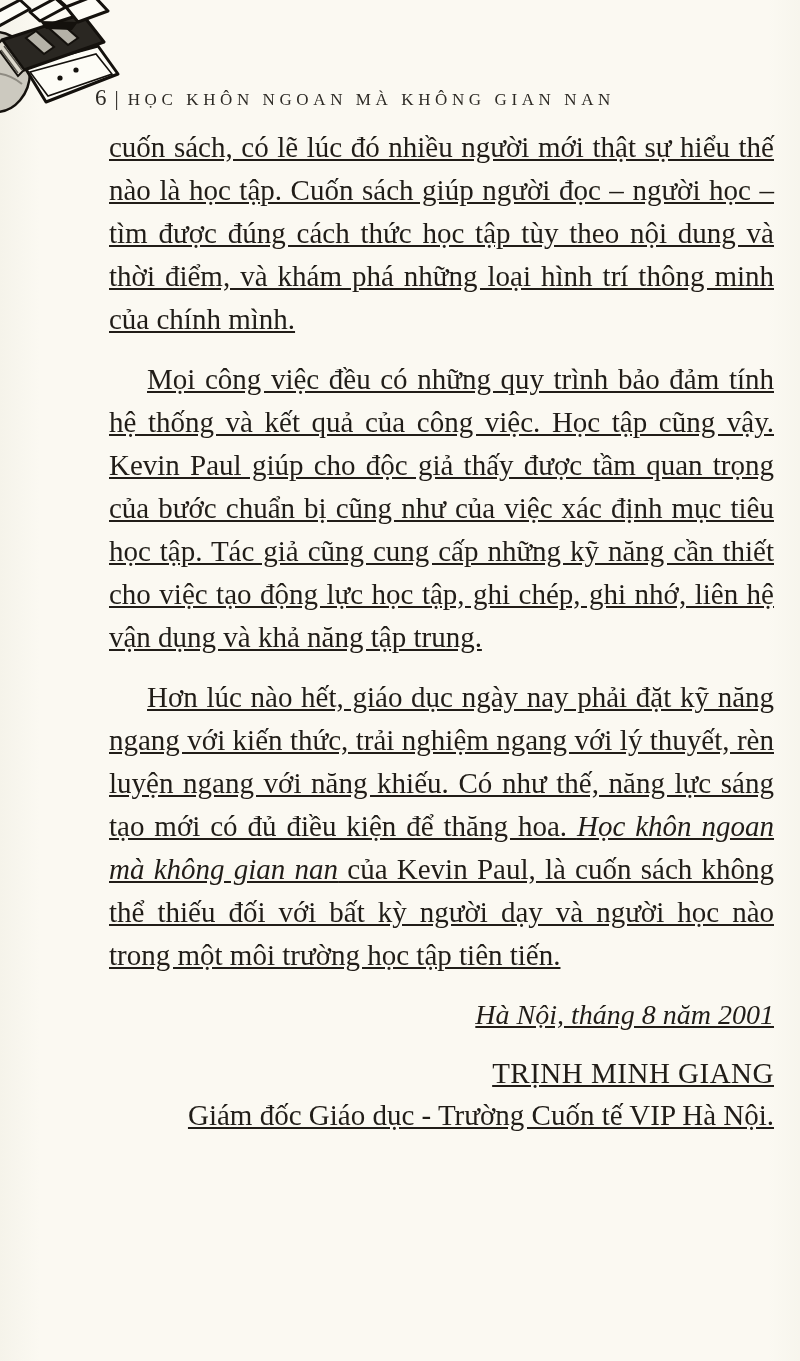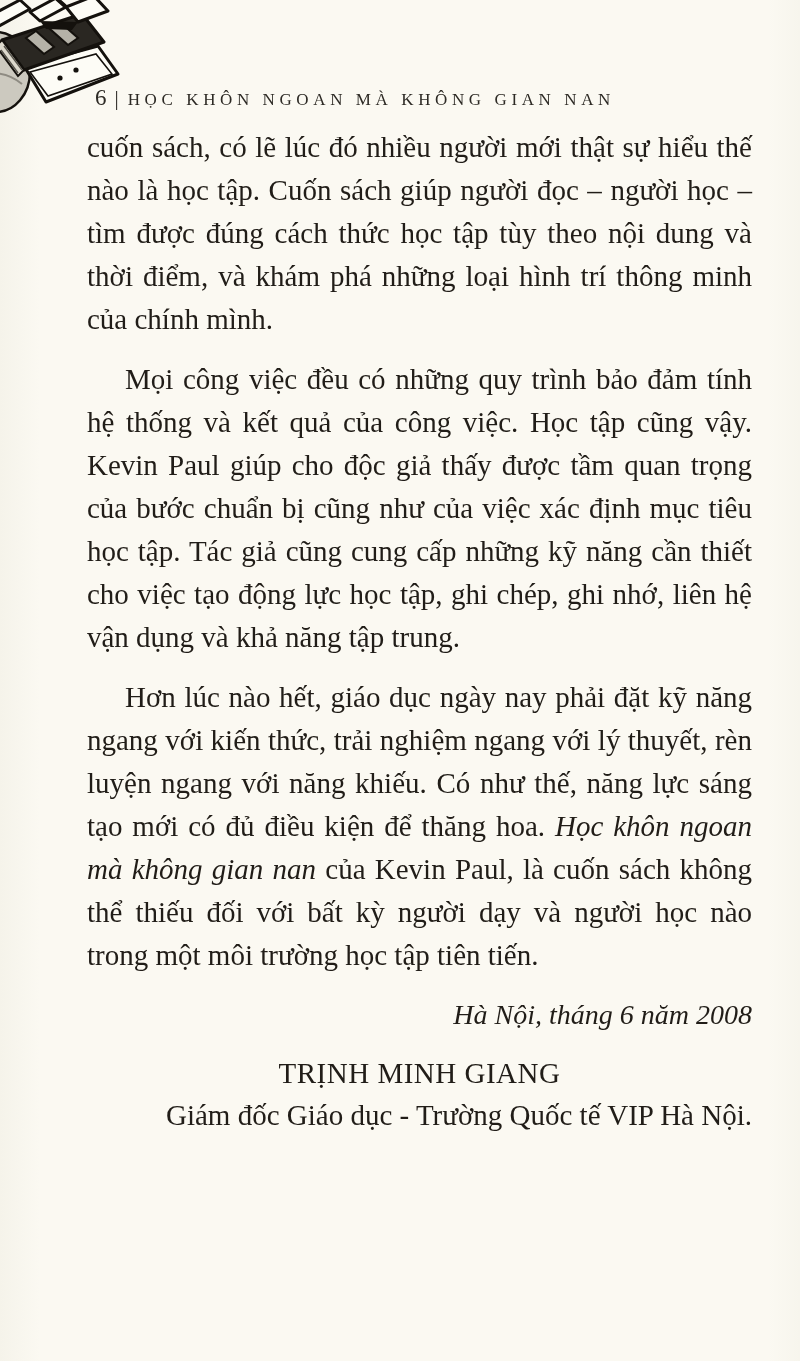--- a/index.html
+++ b/index.html
@@ -39,41 +39,42 @@
     color: #2d2a25;
   }
   .header-title {
     font-size: 17px;
     letter-spacing: 4.6px;
     font-weight: 500;
   }
   .content {
     position: absolute;
     top: 126px;
-    left: 87px;
+    left: 109px;
     width: 665px;
+    text-decoration: underline;
   }
   .para {
     margin: 0 0 17px 0;
     font-size: 29px;
     line-height: 43px;
     text-align: justify;
   }
   .para.indent { text-indent: 38px; }
   .it { font-style: italic; }
   .signature { margin-top: 2px; }
   .sig-date {
     text-align: right;
     font-style: italic;
     font-size: 28px;
     line-height: 42px;
     margin: 0 0 16px 0;
   }
   .sig-name {
-    text-align: center;
+    text-align: right;
     font-size: 29px;
     line-height: 42px;
     margin: 0;
     letter-spacing: 0.5px;
   }
   .sig-title {
     text-align: right;
     font-size: 29px;
     line-height: 42px;
     margin: 0;
@@ -117,19 +118,19 @@
   </div>
 
   <div class="content">
     <div>
         <p class="para"><span>cuốn sách, có lẽ lúc đó nhiều người mới thật sự hiểu thế nào là học tập. Cuốn sách giúp người đọc – người học – tìm được đúng cách thức học tập tùy theo nội dung và thời điểm, và khám phá những loại hình trí thông minh của chính mình.</span></p>
         <p class="para indent"><span>Mọi công việc đều có những quy trình bảo đảm tính hệ thống và kết quả của công việc. Học tập cũng vậy. Kevin Paul giúp cho độc giả thấy được tầm quan trọng của bước chuẩn bị cũng như của việc xác định mục tiêu học tập. Tác giả cũng cung cấp những kỹ năng cần thiết cho việc tạo động lực học tập, ghi chép, ghi nhớ, liên hệ vận dụng và khả năng tập trung.</span></p>
         <p class="para indent"><span>Hơn lúc nào hết, giáo dục ngày nay phải đặt kỹ năng ngang với kiến thức, trải nghiệm ngang với lý thuyết, rèn luyện ngang với năng khiếu. Có như thế, năng lực sáng tạo mới có đủ điều kiện để thăng hoa. </span><span class="it">Học khôn ngoan mà không gian nan</span><span> của Kevin Paul, là cuốn sách không thể thiếu đối với bất kỳ người dạy và người học nào trong một môi trường học tập tiên tiến.</span></p>
       </div>
 
     <div class="signature">
-      <p class="sig-date">Hà Nội, tháng 6 năm 2008</p>
+      <p class="sig-date">Hà Nội, tháng 8 năm 2001</p>
       <p class="sig-name">TRỊNH MINH GIANG</p>
-      <p class="sig-title">Giám đốc Giáo dục - Trường Quốc tế VIP Hà Nội.</p>
+      <p class="sig-title">Giám đốc Giáo dục - Trường Cuốn tế VIP Hà Nội.</p>
     </div>
   </div>
 
 </div>
 
 </body></html>

